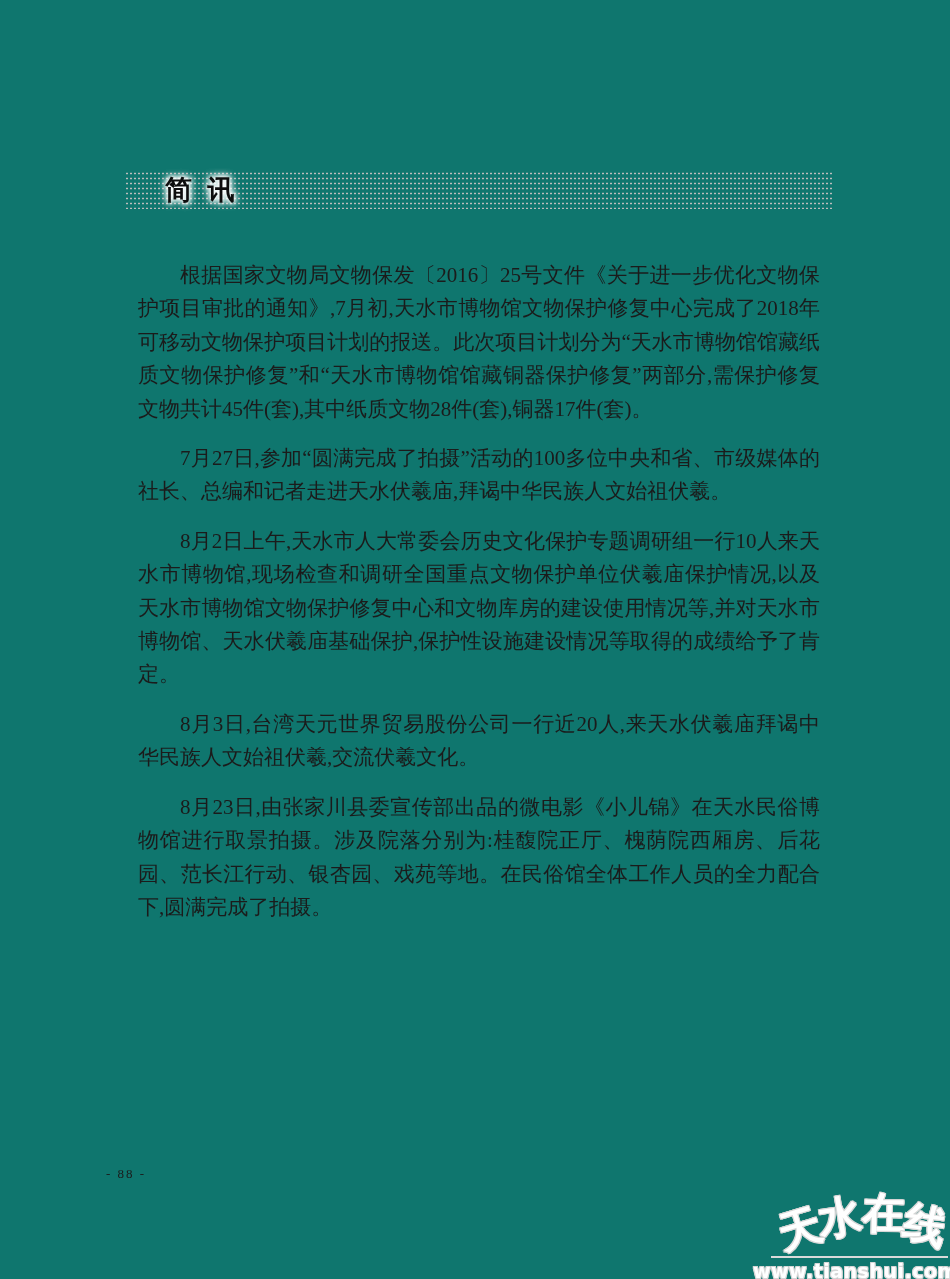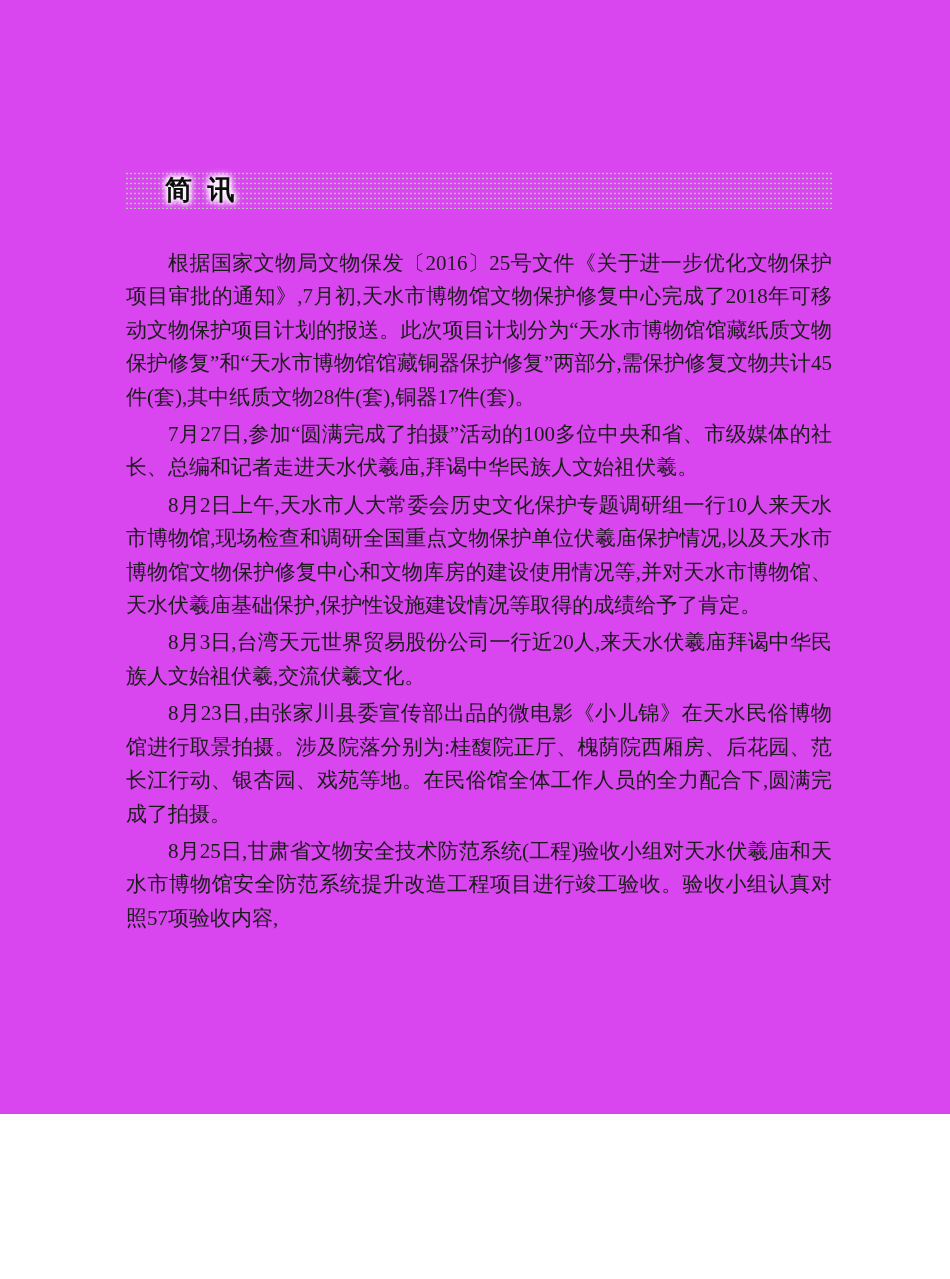--- a/index.html
+++ b/index.html
@@ -1,19 +1,19 @@
 <!DOCTYPE html>
 <html><head>
 <meta charset="utf-8">
 <style>
   html,body { margin:0; padding:0; background:#ffffff; }
   .page {
     position:relative;
-    width:950px; height:1114px;
-    background:#d946ef;
+    width:950px; height:1279px;
+    background:#0f766e;
     overflow:hidden;
     font-family:"Liberation Serif","DejaVu Serif",serif;
   }
 
   
   .header-band {
     position:absolute;
     left:125px; top:171px;
     width:709px; height:38px;
     background-image:radial-gradient(circle, #bdbdbd 1px, rgba(0,0,0,0) 1.15px);
@@ -35,21 +35,21 @@
   .article-body {
     position:absolute;
     left:122px; top:243px;
     width:714px;
     font-size:21px;
     line-height:33.4px;
     color:#1b1b1b;
     text-align:justify;
   }
   .article-body p {
-    margin:4px;
+    margin:16px;
     text-indent:2em;
   }
 
   
   .page-number {
     position:absolute;
     left:106px; top:1166px;
     font-size:13px;
     color:#1b1b1b;
     letter-spacing:2px;
@@ -100,21 +100,20 @@
   <div class="header-band">
     <h1 class="section-title">简 讯</h1>
   </div>
 
   <div class="article-body">
     <p>根据国家文物局文物保发〔2016〕25号文件《关于进一步优化文物保护项目审批的通知》,7月初,天水市博物馆文物保护修复中心完成了2018年可移动文物保护项目计划的报送。此次项目计划分为“天水市博物馆馆藏纸质文物保护修复”和“天水市博物馆馆藏铜器保护修复”两部分,需保护修复文物共计45件(套),其中纸质文物28件(套),铜器17件(套)。</p>
     <p>7月27日,参加“圆满完成了拍摄”活动的100多位中央和省、市级媒体的社长、总编和记者走进天水伏羲庙,拜谒中华民族人文始祖伏羲。</p>
     <p>8月2日上午,天水市人大常委会历史文化保护专题调研组一行10人来天水市博物馆,现场检查和调研全国重点文物保护单位伏羲庙保护情况,以及天水市博物馆文物保护修复中心和文物库房的建设使用情况等,并对天水市博物馆、天水伏羲庙基础保护,保护性设施建设情况等取得的成绩给予了肯定。</p>
     <p>8月3日,台湾天元世界贸易股份公司一行近20人,来天水伏羲庙拜谒中华民族人文始祖伏羲,交流伏羲文化。</p>
     <p>8月23日,由张家川县委宣传部出品的微电影《小儿锦》在天水民俗博物馆进行取景拍摄。涉及院落分别为:桂馥院正厅、槐荫院西厢房、后花园、范长江行动、银杏园、戏苑等地。在民俗馆全体工作人员的全力配合下,圆满完成了拍摄。</p>
-    <p>8月25日,甘肃省文物安全技术防范系统(工程)验收小组对天水伏羲庙和天水市博物馆安全防范系统提升改造工程项目进行竣工验收。验收小组认真对照57项验收内容,</p>
   </div>
 
   <div class="page-number">- 88 -</div>
 
   <div class="watermark">
     <div class="wm-name">
       <span class="wm-c wm-c0">天</span>
       <span class="wm-c wm-c1">水</span>
       <span class="wm-c wm-c2">在</span>
       <span class="wm-c wm-c3">线</span>

